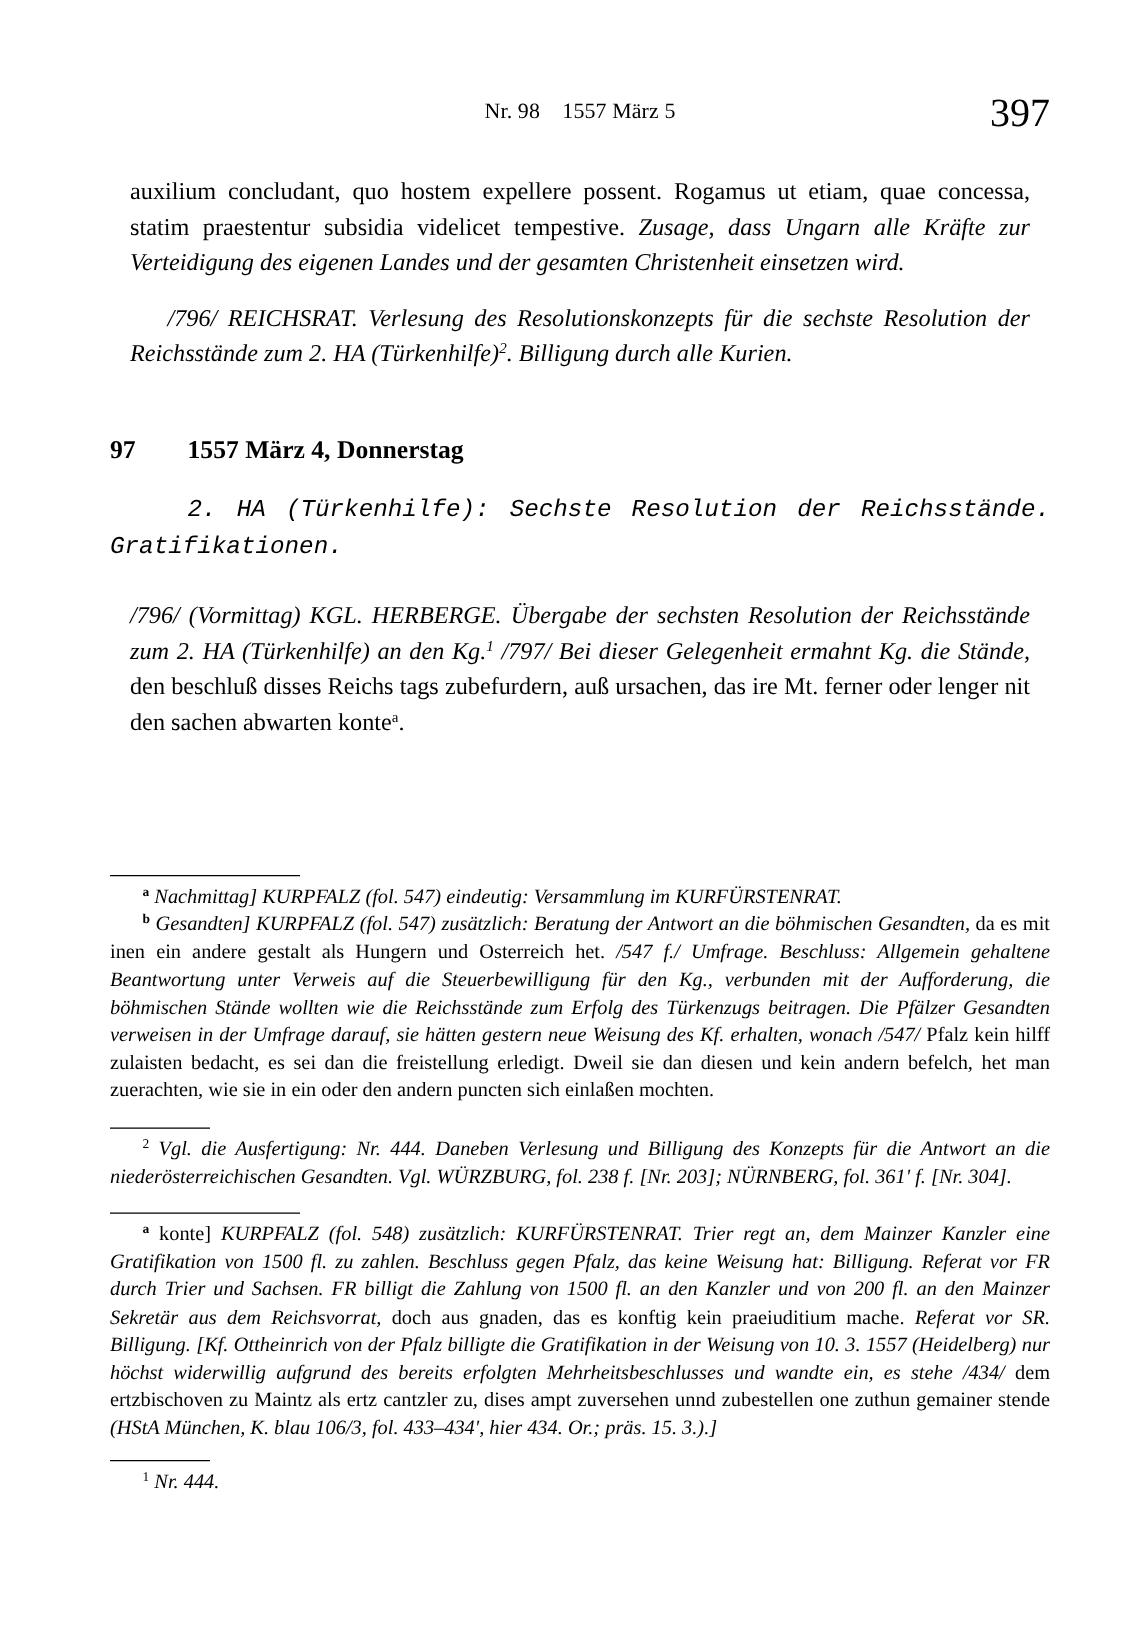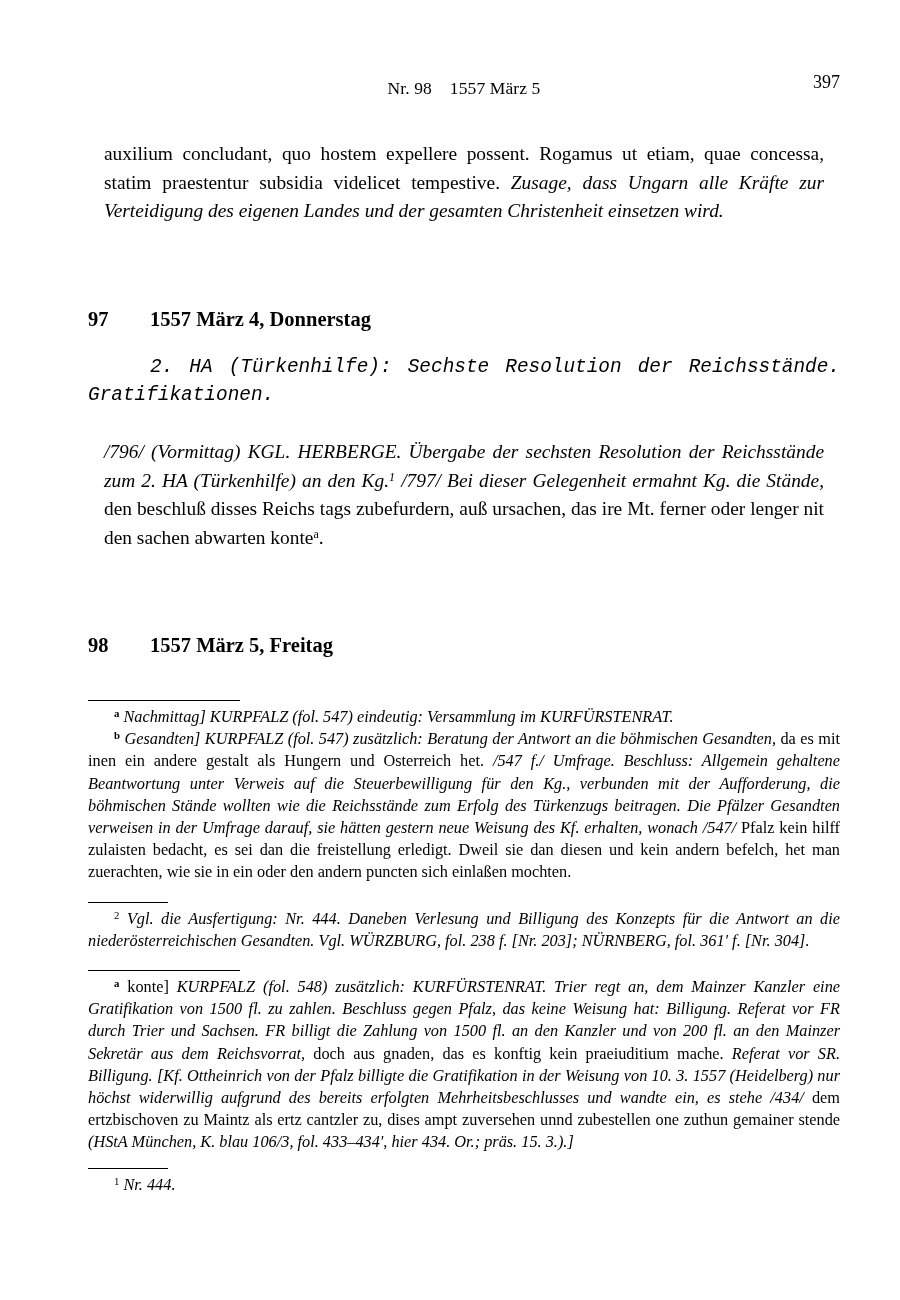--- a/index.html
+++ b/index.html
@@ -36,21 +36,21 @@
     right: 0;
     text-align: center;
     font-size: 17.5px;
     letter-spacing: 0.1px;
     white-space: pre;
   }
   .runhead-page {
     position: absolute;
     right: 0;
     top: -6px;
-    font-size: 18px;
+    font-size: 32px;
   }
 
   
   .body {
     position: absolute;
     left: 88px;
     top: 124px;
     width: 752px;
   }
   p {
@@ -73,21 +73,21 @@
   }
 
   
   .sec {
     display: flex;
     align-items: baseline;
     font-weight: bold;
     font-size: 20.5px;
     margin: 0;
   }
-  .sec .num { width: 62px; flex: 0 0 62px; margin-top: 32px; }
+  .sec .num { width: 62px; flex: 0 0 62px; }
   .sec .ttl { flex: 1 1 auto; }
 
   .sec-sub {
     font-style: italic;
     font-size: 19.4px;
     line-height: 28.6px;
     margin: 0;
     text-indent: 62px;
     text-align: justify;
     font-family: Liberation Mono, monospace;
@@ -141,42 +141,39 @@
   <div class="runhead">
     <div class="runhead-center">Nr. 98    1557 März 5</div>
     <div class="runhead-page">397</div>
   </div>
 
   <div class="body">
 
     <p class="noindent"><span class="rm">auxilium concludant, quo hostem expellere possent. Rogamus ut etiam, quae concessa, statim praestentur subsidia videlicet tempestive. </span><span class="it">Zusage, dass Ungarn alle Kräfte zur Verteidigung des eigenen Landes und der gesamten Christenheit einsetzen wird.</span></p>
 
 
+    <p class="indent it"><span>/796/ REICHSRAT. Verlesung des Resolutionskonzepts für die sechste Resolution der Reichsstände zum 2. HA (Türkenhilfe)</span><sup>2</sup><span>. Billigung durch alle Kurien.</span></p>
 
     <div class="gap-lg"></div>
 
     <div class="sec">
       <span class="num">97</span>
       <span class="ttl">1557 März 4, Donnerstag</span>
     </div>
 
     <div class="gap-md"></div>
 
     <p class="sec-sub">2. HA (Türkenhilfe): Sechste Resolution der Reichsstände. Gratifikationen.</p>
 
     <div class="gap-sm"></div>
 
     <p class="noindent"><span class="it">/796/ (Vormittag) KGL. HERBERGE. Übergabe der sechsten Resolution der Reichsstände zum 2. HA (Türkenhilfe) an den Kg.</span><sup class="it">1</sup><span class="it"> /797/ Bei dieser Gelegenheit ermahnt Kg. die Stände,</span><span class="rm"> den beschluß disses Reichs tags zubefurdern, auß ursachen, das ire Mt. ferner oder lenger nit den sachen abwarten konte</span><sup class="rm">a</sup><span class="rm">.</span></p>
 
     <div class="gap-lg"></div>
 
-    <div class="sec">
-      <span class="num">98</span>
-      <span class="ttl">1557 März 5, Freitag</span>
-    </div>
 
     <div class="gap-md"></div>
 
 
   </div>
 
   <div class="notes">
 
     <hr class="note-rule long">
 

